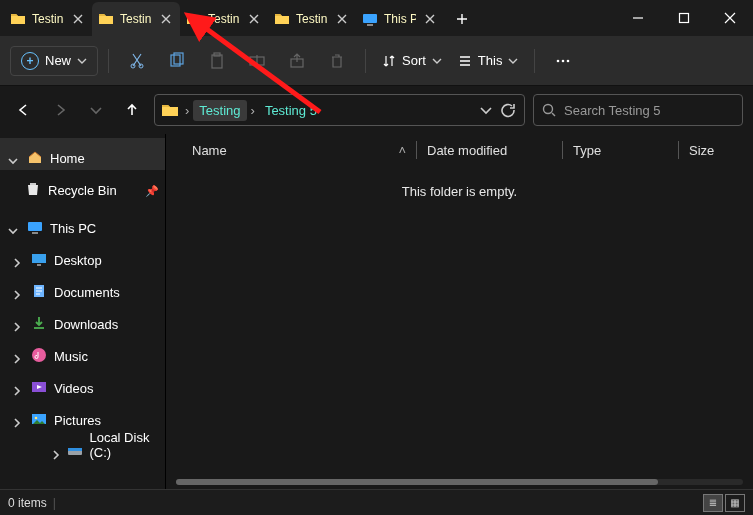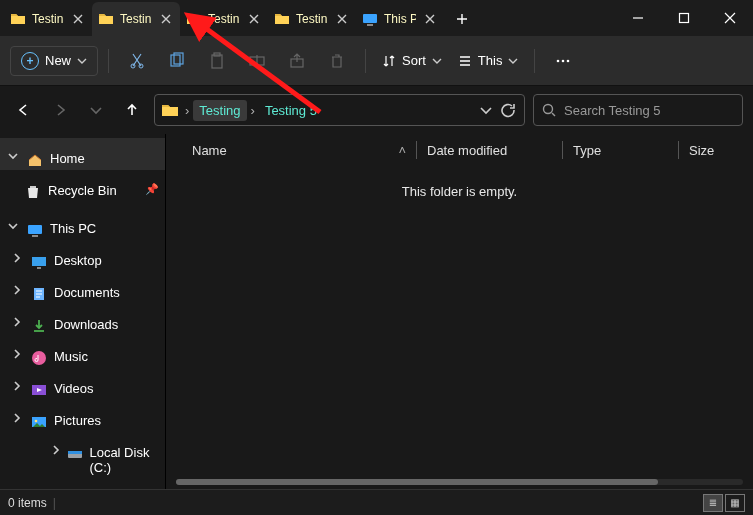--- a/index.html
+++ b/index.html
@@ -36,21 +36,21 @@
   .crumb-sep { color: #b0b0b0; padding: 0 2px; }
   .addr-spacer { flex: 1; }
   .addr-end { display: flex; align-items: center; gap: 8px; padding-right: 4px; }
   .search-box { width: 210px; height: 32px; border: 1px solid #555; border-radius: 4px; display: flex; align-items: center; padding: 0 8px; gap: 8px; color: #999; }
 
   
   .main { display: flex; height: calc(515px - 36px - 50px - 48px - 26px); }
 
   
   .sidebar { width: 165px; background: #191919; overflow-y: auto; padding: 4px 0; }
-  .nav-item { display: flex; align-items: flex-start; gap: 6px; height: 32px; padding: 13px 6px; color: #fff; font-size: 13px; }
+  .nav-item { display: flex; align-items: flex-end; gap: 6px; height: 32px; padding: 4px 6px; color: #fff; font-size: 13px; }
   .nav-item.sel { background: #2d2d2d; }
   .nav-item .chev { width: 14px; display: flex; justify-content: center; color: #ccc; }
   .nav-item .nico { width: 18px; height: 18px; display: flex; align-items: center; justify-content: center; }
   .pin { color: #888; margin-left: auto; font-size: 11px; }
   .nav-group-gap { height: 6px; }
 
   
   .content { flex: 1; background: #191919; display: flex; flex-direction: column; border-left: 1px solid #000; position: relative; }
   .cols { display: flex; height: 32px; align-items: center; color: #e0e0e0; font-size: 13px; border-bottom: 0; }
   .col-sep { width: 1px; height: 18px; background: #555; }

